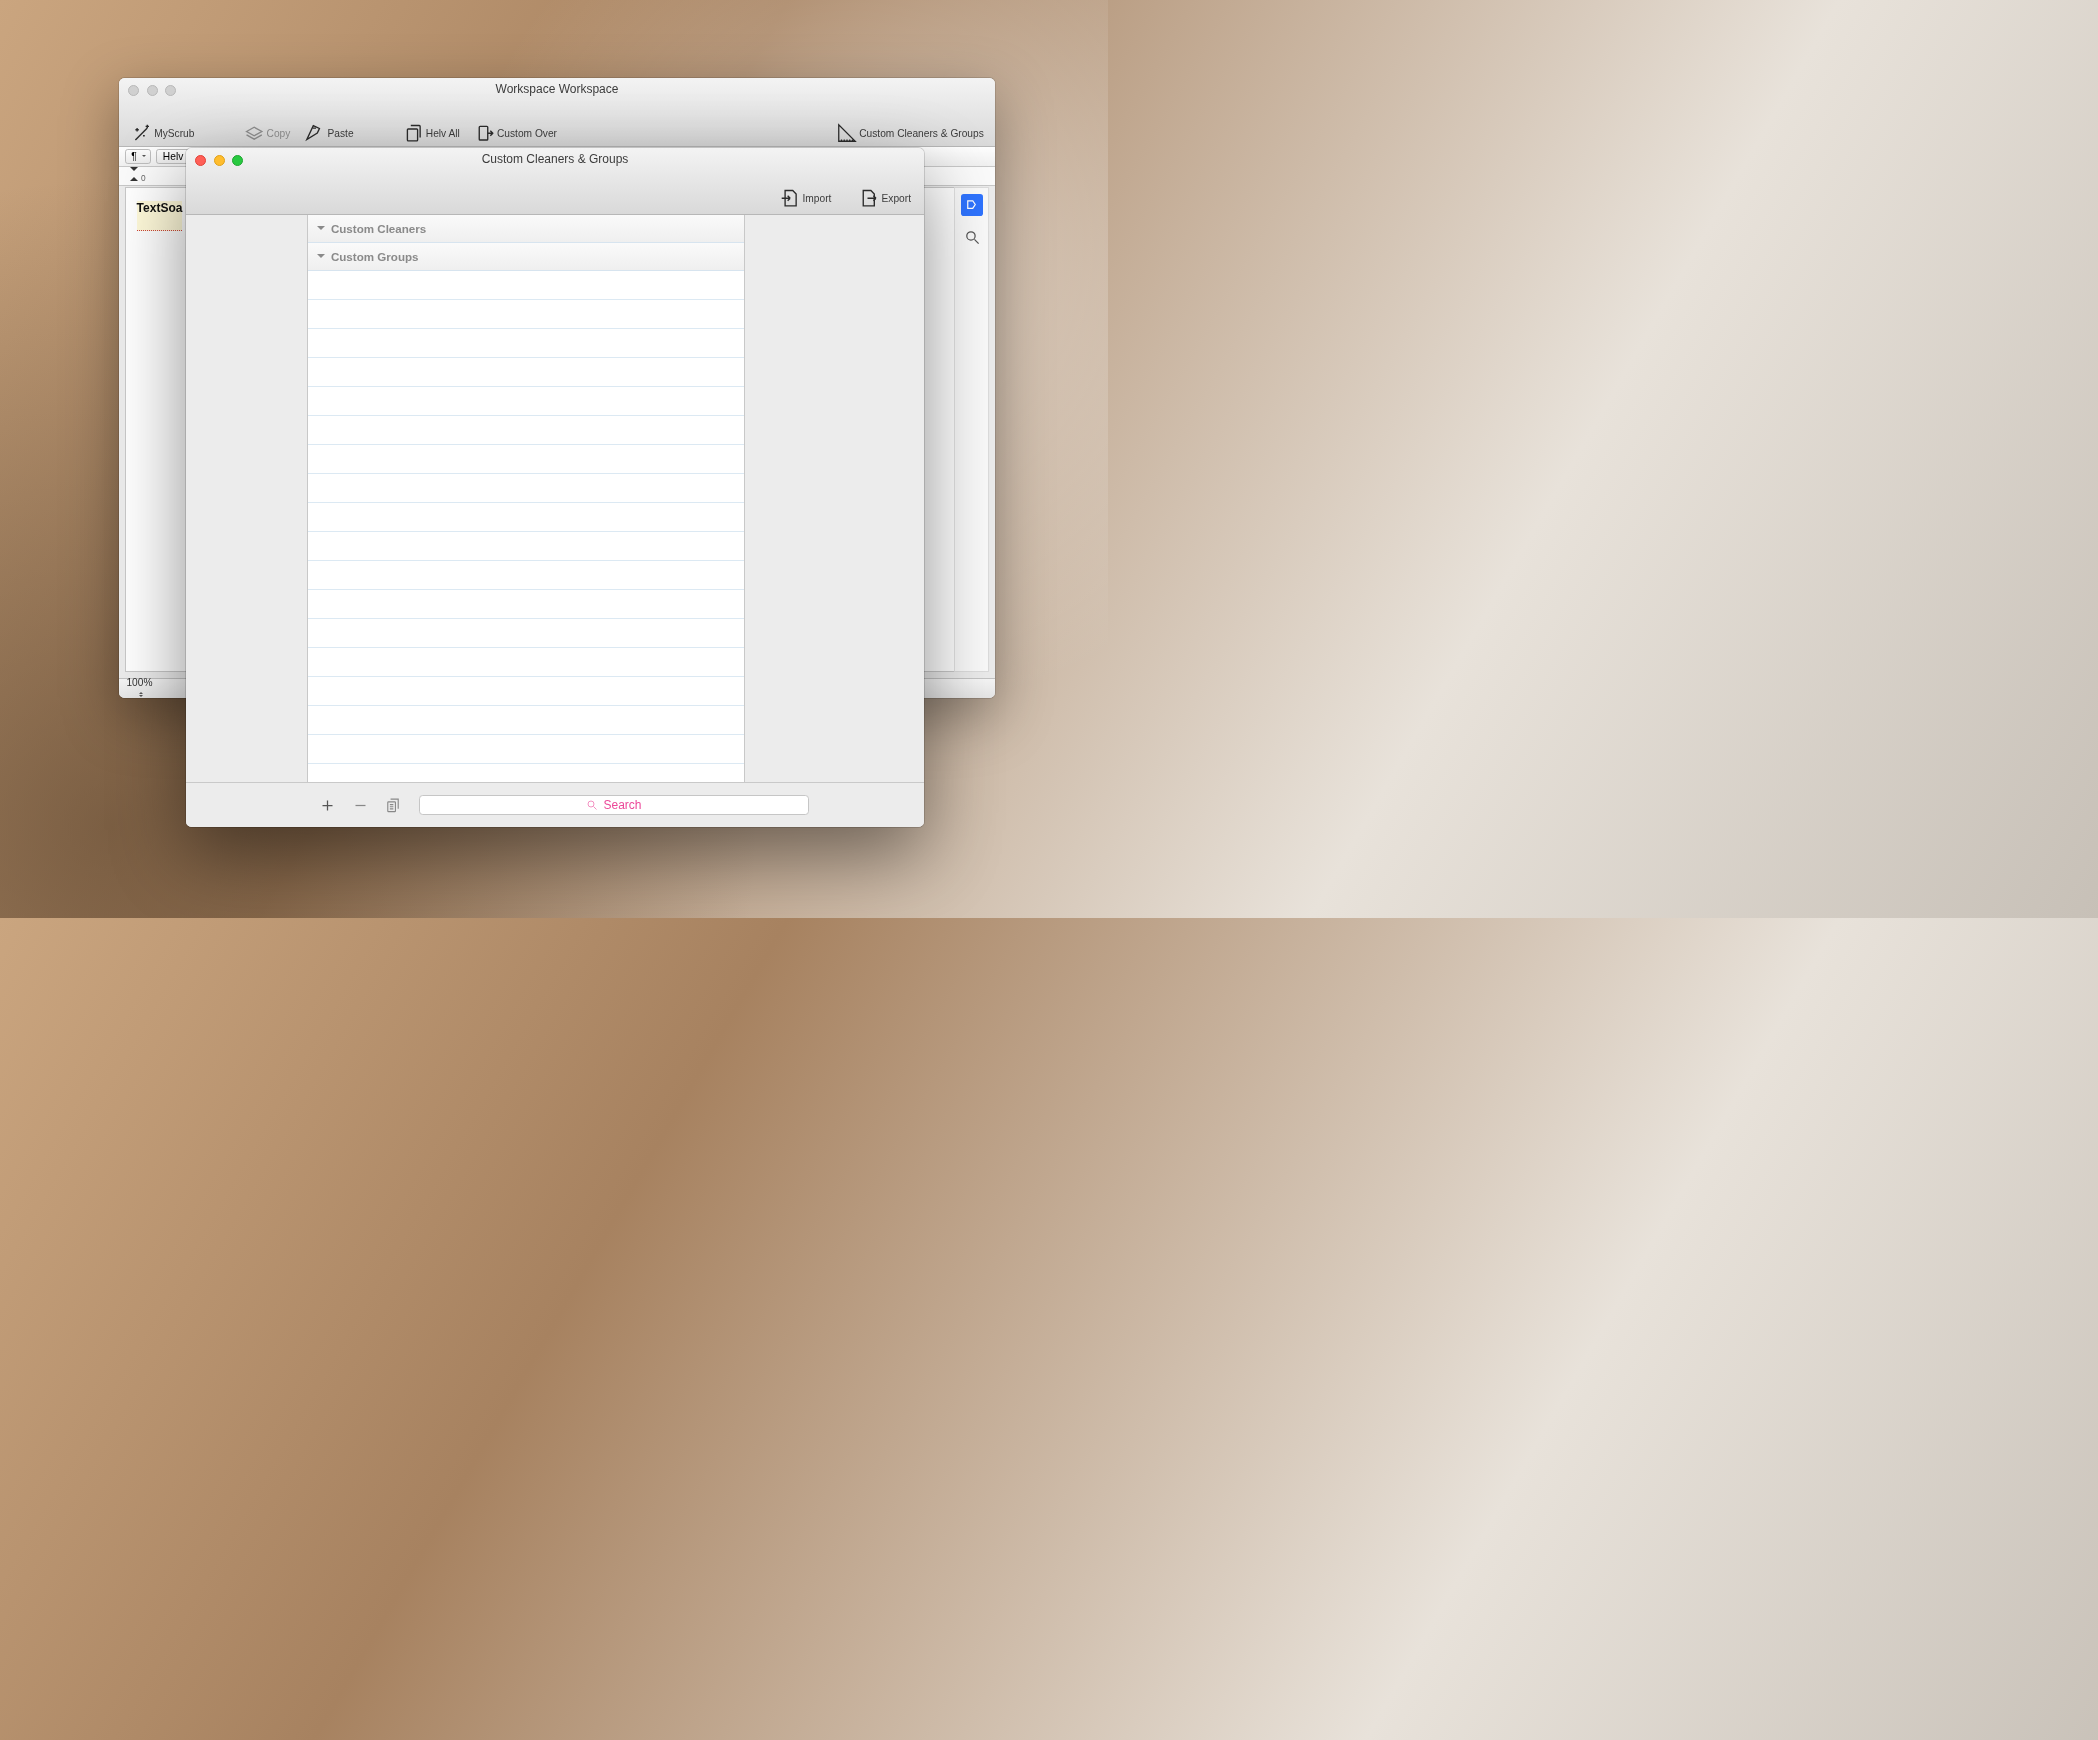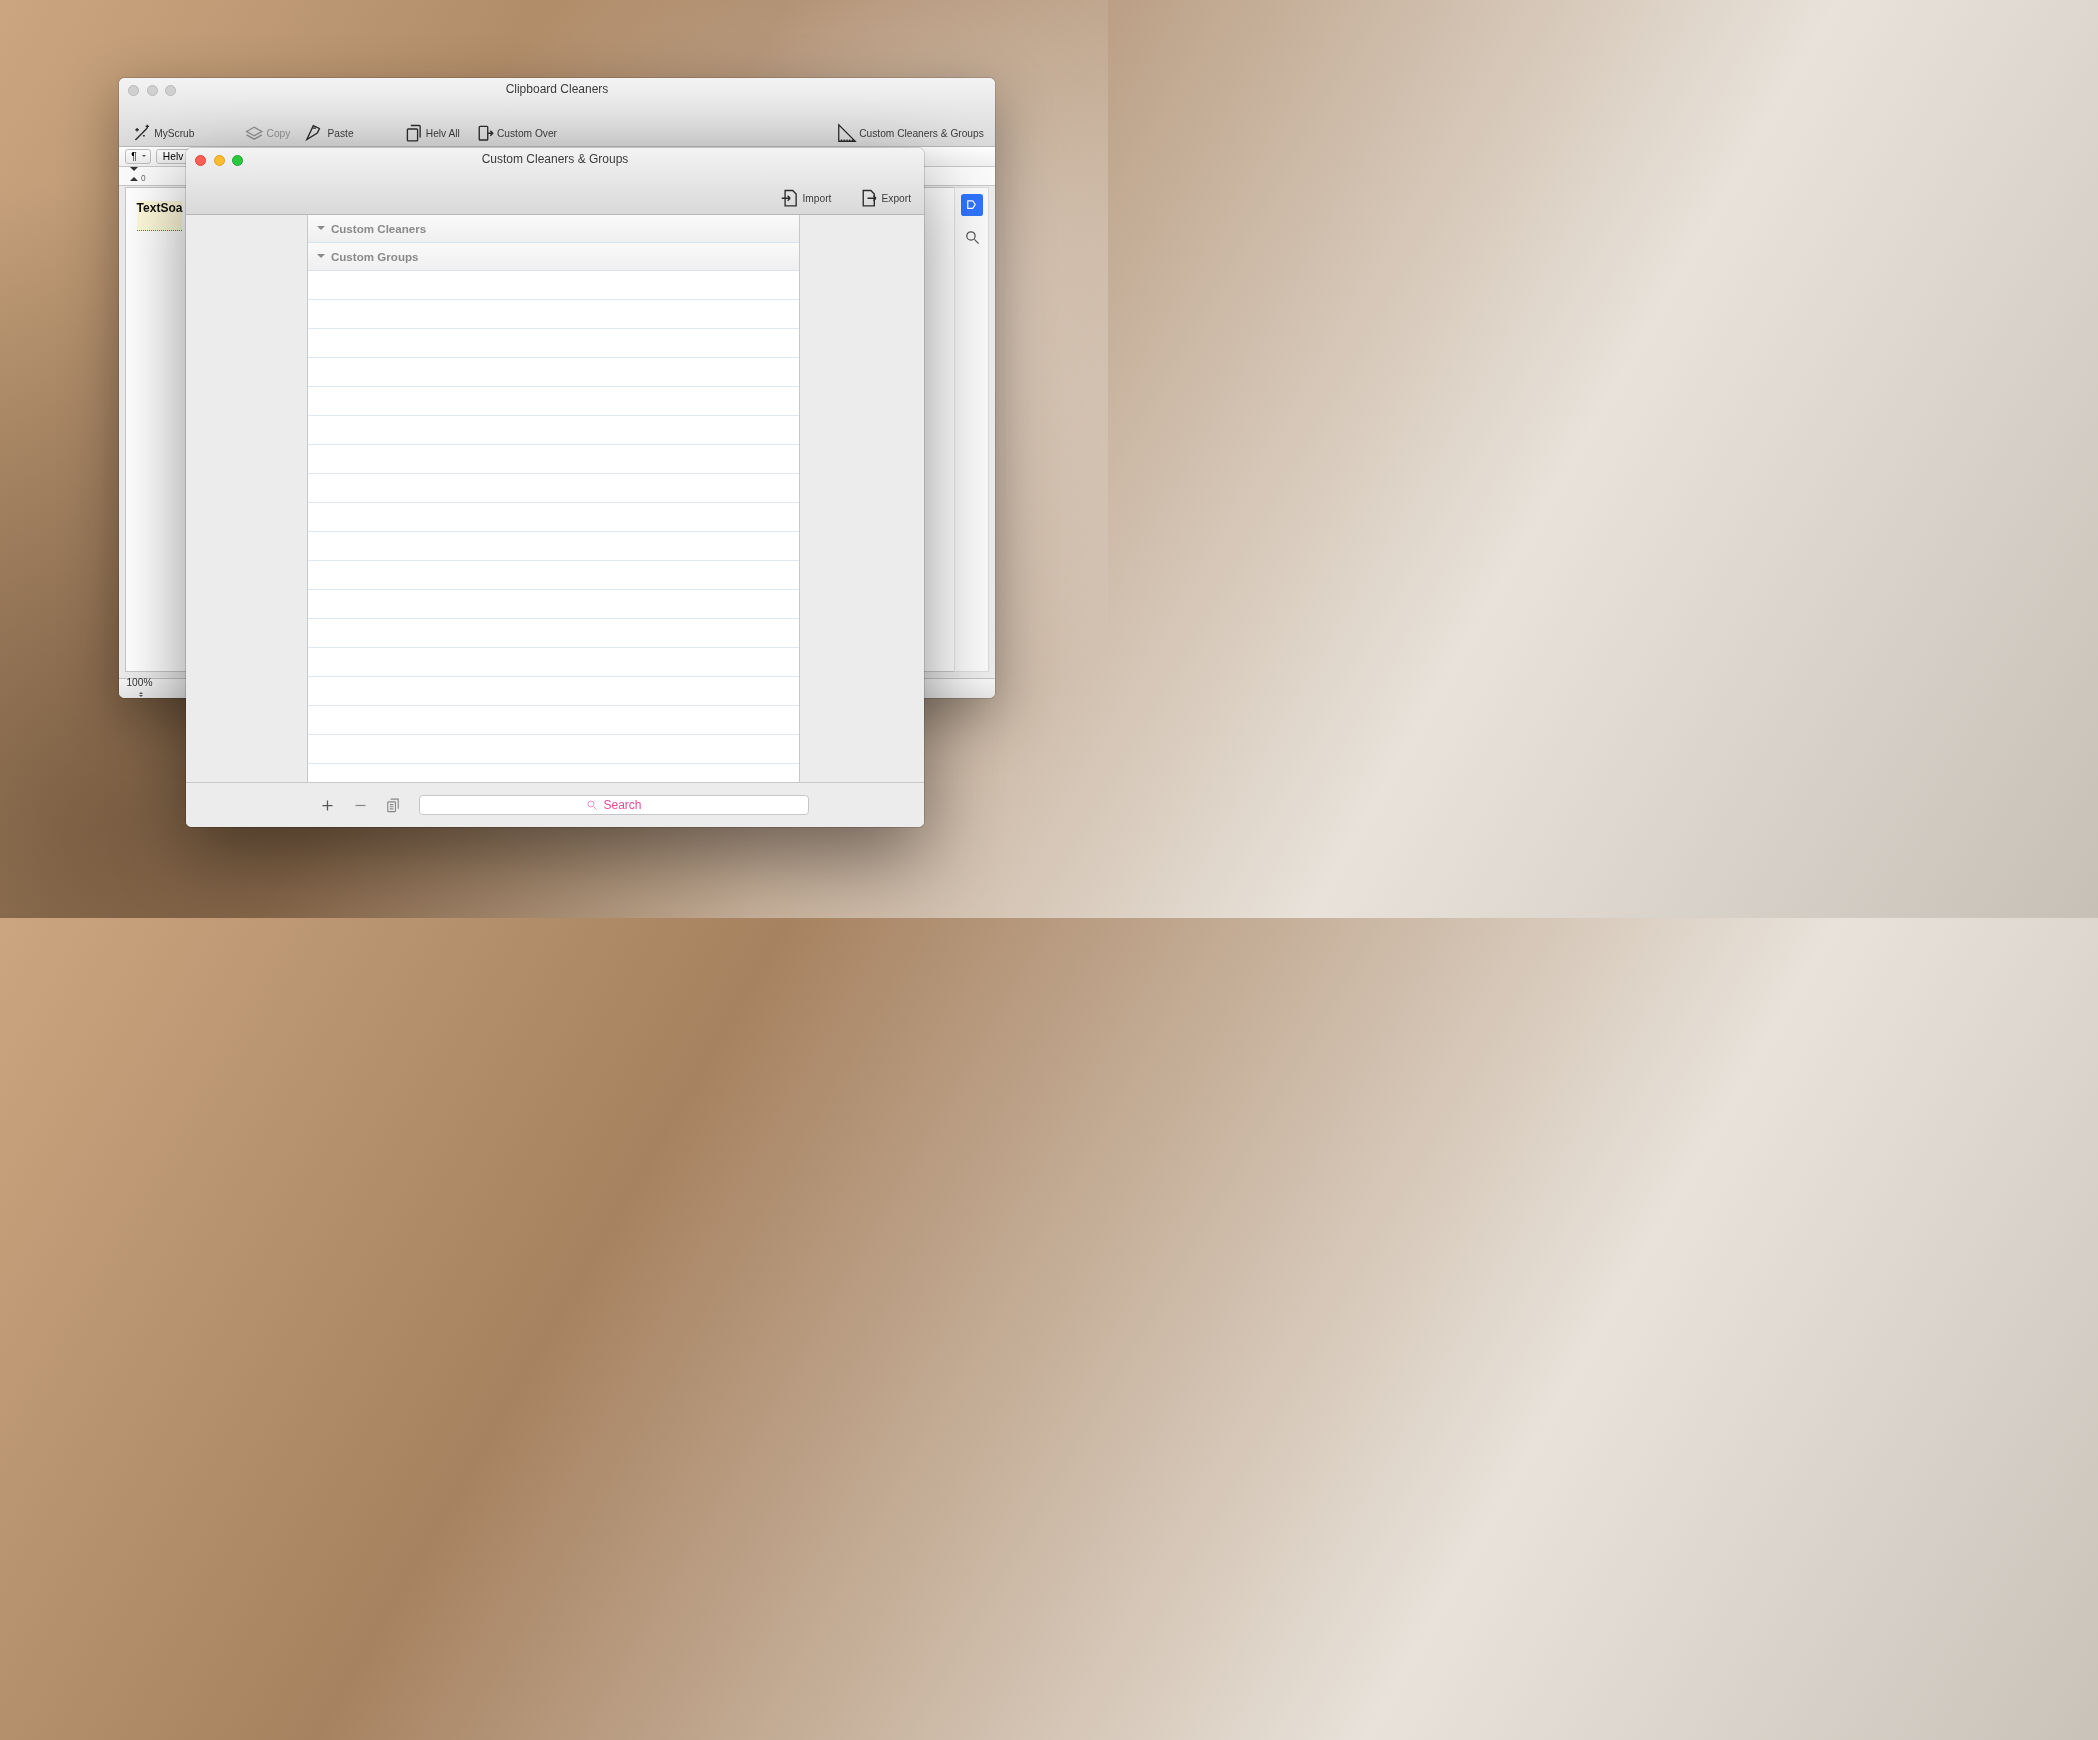--- a/index.html
+++ b/index.html
@@ -80,21 +80,21 @@
   .dot.red { background:#ff5f57; border:0.9px solid #e24238; }
   .dot.yel { background:#ffbd2e; border:0.9px solid #e1a117; }
   .dot.grn { background:#28c940; border:0.9px solid #1fa531; }
   .titlebar-front .title { position:absolute; left:0; right:0; top:3.7px; text-align:center; font-size:12px; color:#3c3c3c; }
   .toolbar-front { position:absolute; right:7.4px; bottom:3.7px; display:flex; gap:15px; }
   .toolbar-front .tb-item { font-size:10.2px; }
 
   .body-front { flex:1; display:flex; background:#ececec; }
   .side-gap { width:121px; }
   .list-panel {
-    width:493px; background:#737373; border:0.9px solid #c8c8c8; border-top:none; border-bottom:none;
+    width:438px; background:#737373; border:0.9px solid #c8c8c8; border-top:none; border-bottom:none;
     display:flex; flex-direction:column;
   }
   .section-head {
     height:28px; display:flex; align-items:center; gap:5.6px; padding:0 9.3px;
     background:linear-gradient(#fafafa,#efefef); border-bottom:0.9px solid #d7e4ef; color:#8a8a8a; font-size:11.6px; font-weight:600;
   }
   .section-head .tri { width:0;height:0;border:4.6px solid transparent; border-top-color:#8a8a8a; margin-top:2.8px; }
   .lined { flex:1; background:
     repeating-linear-gradient(#fff 0, #fff 28px, #dce9f3 28px, #dce9f3 29px);
   }
@@ -115,21 +115,21 @@
 </head>
 <body>
 
 <div class="win-back">
   <div class="titlebar-back">
     <div class="traffic">
       <span></span>
       <span></span>
       <span></span>
     </div>
-    <div class="title">Clipboard Cleaners</div>
+    <div class="title">Workspace Workspace</div>
     <div class="toolbar-back">
       <div class="tb-item">
         <div class="ico">
           <svg width="20.4" height="20.4" viewBox="0 0 24 24" fill="none" stroke="currentColor" stroke-width="1.6">
               <path d="M4 20 L18 6"></path>
               <path d="M18 2 L18 6 M16 4 L20 4"></path>
               <path d="M6 6 L6 10 M4 8 L8 8"></path>
               <path d="M14 14 L14 16 M13 15 L15 15"></path>
             </svg>
         </div>

